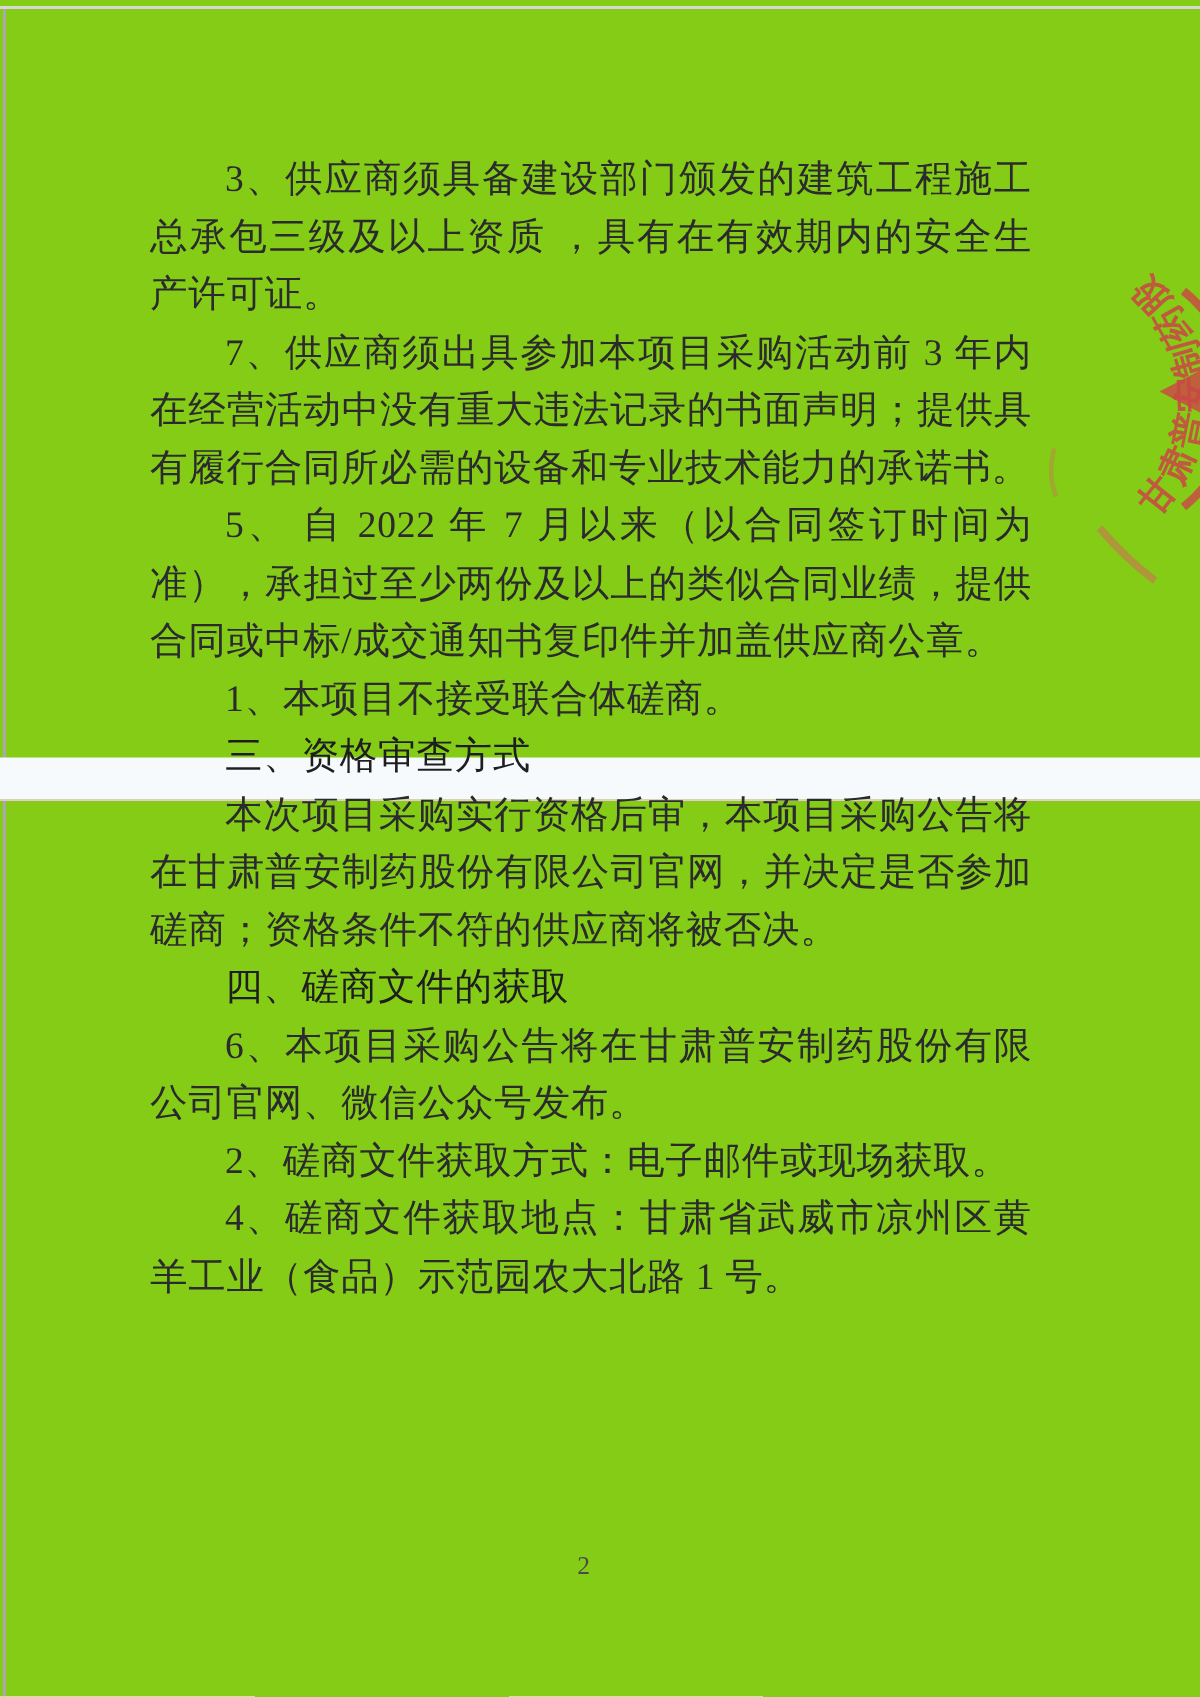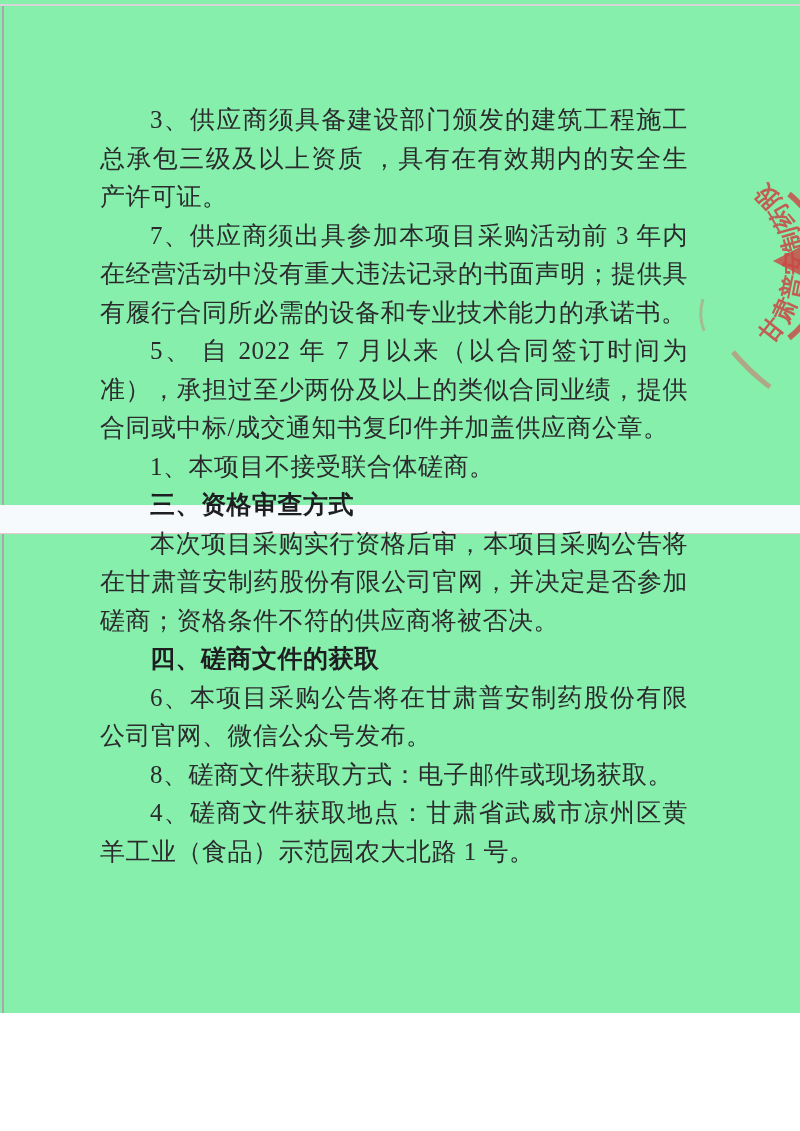--- a/index.html
+++ b/index.html
@@ -3,22 +3,22 @@
 <meta charset="utf-8">
 <style>
   html, body {
     margin: 0;
     padding: 0;
     background: #ffffff;
   }
   .page {
     position: relative;
     width: 800px;
-    height: 1013px;
-    background: #86efac;
+    height: 1131px;
+    background: #84cc16;
     overflow: hidden;
     font-family: "Liberation Serif", "DejaVu Serif", serif;
   }
   
   .edge-line-top {
     position: absolute;
     left: 0; top: 4px;
     width: 100%; height: 2px;
     background: #d6d6d6;
   }
@@ -50,21 +50,21 @@
     line-height: 38.5px;
     color: #2b2b2e;
     text-align: justify;
     letter-spacing: 0.5px;
   }
   .text-block p {
     margin: 0;
     text-indent: 2em;
   }
   .text-block p.heading {
-    font-weight: bold;
+    font-weight: normal;
     color: #1e1e21;
   }
   .page-number {
     position: absolute;
     left: 0;
     top: 1034px;
     width: 778px;
     text-align: center;
     font-size: 17px;
     color: #4a4a4e;
@@ -89,21 +89,21 @@
 
   <div class="text-block">
     <p class="body">3、供应商须具备建设部门颁发的建筑工程施工总承包三级及以上资质 ，具有在有效期内的安全生产许可证。</p>
     <p class="body">7、供应商须出具参加本项目采购活动前 3 年内在经营活动中没有重大违法记录的书面声明；提供具有履行合同所必需的设备和专业技术能力的承诺书。</p>
     <p class="body">5、 自 2022 年 7 月以来（以合同签订时间为准），承担过至少两份及以上的类似合同业绩，提供合同或中标/成交通知书复印件并加盖供应商公章。</p>
     <p class="body">1、本项目不接受联合体磋商。</p>
     <p class="heading">三、资格审查方式</p>
     <p class="body">本次项目采购实行资格后审，本项目采购公告将在甘肃普安制药股份有限公司官网，并决定是否参加磋商；资格条件不符的供应商将被否决。</p>
     <p class="heading">四、磋商文件的获取</p>
     <p class="body">6、本项目采购公告将在甘肃普安制药股份有限公司官网、微信公众号发布。</p>
-    <p class="body">8、磋商文件获取方式：电子邮件或现场获取。</p>
+    <p class="body">2、磋商文件获取方式：电子邮件或现场获取。</p>
     <p class="body">4、磋商文件获取地点：甘肃省武威市凉州区黄羊工业（食品）示范园农大北路 1 号。</p>
   </div>
 
   <div class="page-number">2</div>
 
   <svg class="stamp-svg" viewBox="690 168 110 252" xmlns="http://www.w3.org/2000/svg">
 
     <path id="seal-text-arc" d="M 770,344 A 110,110 0 0 0 770,188" fill="none" stroke="none"></path>
 
     <path d="M 789,338 A 92,92 0 0 0 789,194" fill="none" stroke="#cc4545" stroke-width="5.5" opacity="0.8"></path>

